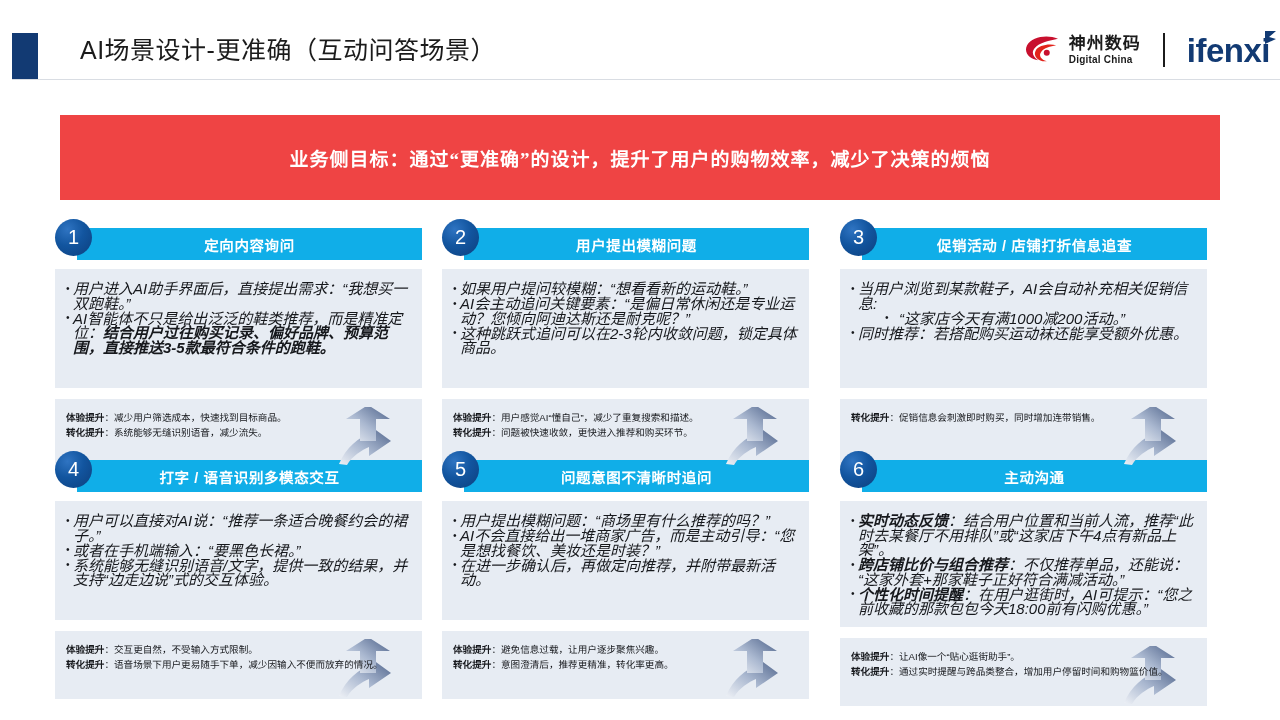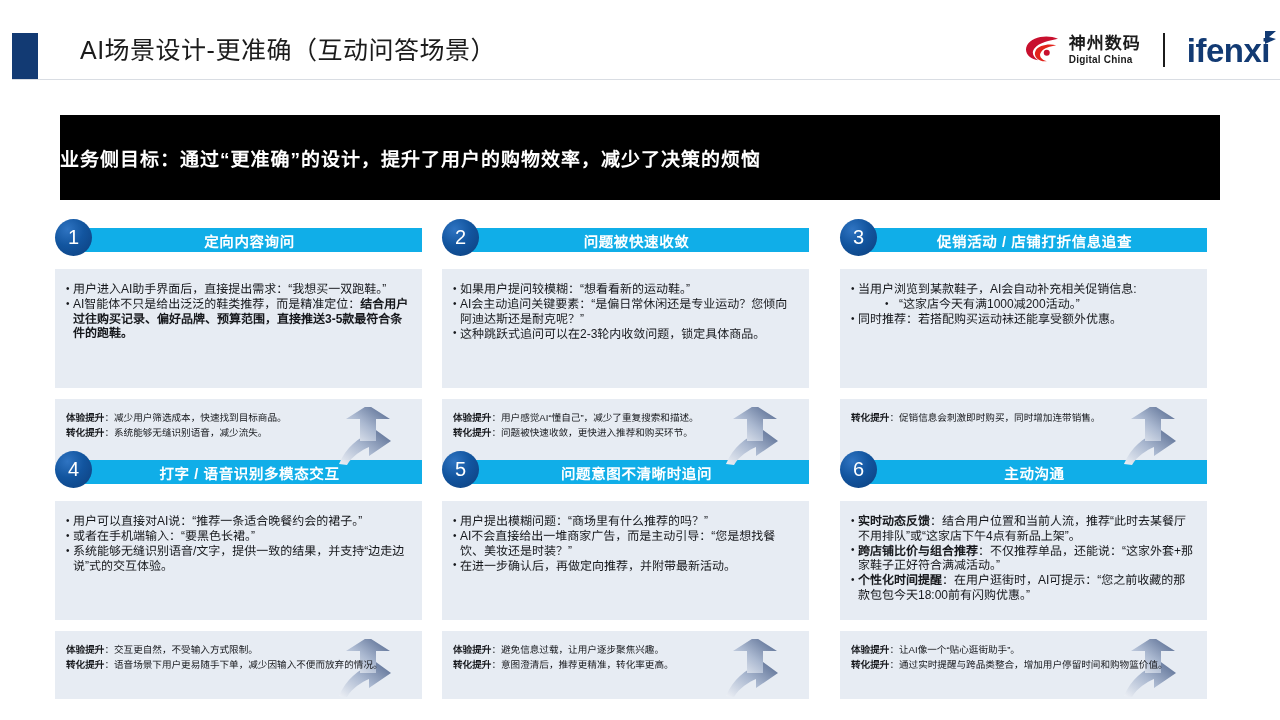--- a/index.html
+++ b/index.html
@@ -98,23 +98,25 @@
     right: -3px; top: -4px;
     width: 13px; height: 15px;
   }
 
   
   .banner {
     position: absolute;
     left: 60px; top: 115px;
     width: 1160px;
     height: 85px;
-    background: #000000;
+    background: #ef4444;
     display: flex;
     align-items: center;
+    justify-content: center;
+    font-family: Liberation Serif, serif;
   }
   .banner-text {
     color: #ffffff;
     font-size: 19px;
     font-weight: bold;
     letter-spacing: 1px;
   }
 
   
   .grid {
@@ -135,21 +137,21 @@
   .card.c5 { left: 785px; top: 232px; }
 
   .card-head {
     position: relative;
     height: 30px;
   }
   .card-bar {
     position: absolute;
     left: 22px; top: 0;
     right: 0;
-    height: 24px;
+    height: 32px;
     background: #10aee8;
     display: flex;
     align-items: center;
     justify-content: center;
   }
   .card-title {
     color: #ffffff;
     font-size: 14.5px;
     font-weight: bold;
     letter-spacing: 0.6px;
@@ -182,23 +184,24 @@
   }
   .panel-foot {
     min-height: 45px;
     padding: 12px 11px 11px 11px;
   }
 
   .bullets {
     margin: 0;
     padding: 0;
     list-style: none;
-    font-size: 12px;
+    font-size: 15px;
     line-height: 14.5px;
     color: #16181c;
+    font-style: italic;
   }
   .bullets li {
     position: relative;
     padding-left: 7px;
     margin-bottom: 0.5px;
   }
   .bullets li::before {
     content: "\2022";
     position: absolute;
     left: 0; top: -0.5px;
@@ -297,21 +300,21 @@
       </linearGradient>
     </defs>
     <path d="M3 57 C10 40 24 30 33 27 L33 18 L55 34 L33 49 L33 40 C26 43 16 49 11 58 Z" fill="url(#agr)"></path>
     <path d="M44 28 L44 6 L30 6 L52 -8 L74 6 L60 6 L60 28 Z" transform="translate(-20,6)" fill="url(#agr)"></path>
   </svg>
 </div>
     </div>
     <div class="card c1">
       <div class="card-head">
         <div class="card-bar">
-          <span class="card-title">问题被快速收敛</span>
+          <span class="card-title">用户提出模糊问题</span>
         </div>
         <div class="card-badge">2</div>
       </div>
       <div class="panel panel-body">
         <ul class="bullets">
           <li>如果用户提问较模糊：“想看看新的运动鞋。”</li>
           <li>AI会主动追问关键要素：“是偏日常休闲还是专业运动？您倾向阿迪达斯还是耐克呢？”</li>
           <li>这种跳跃式追问可以在2-3轮内收敛问题，锁定具体商品。</li>
         </ul>
       </div>

